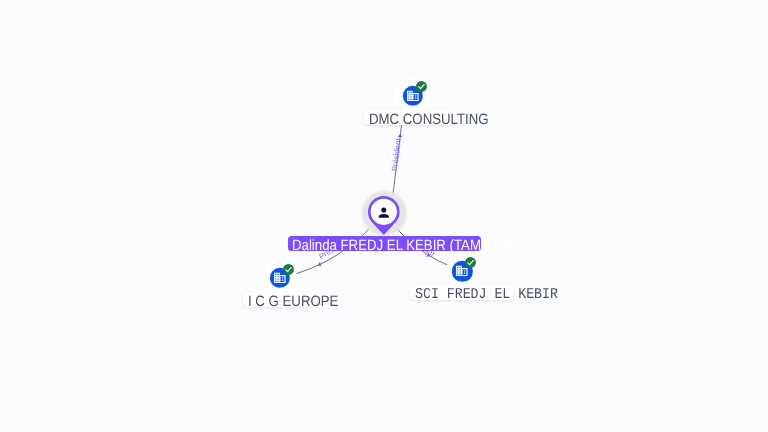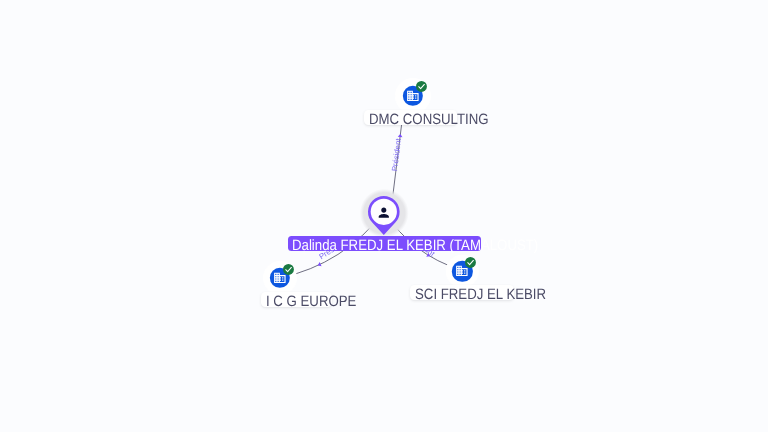--- a/index.html
+++ b/index.html
@@ -97,34 +97,34 @@
             <path fill="#ffffff" d="M12 7V3H2v18h20V7H12zM6 19H4v-2h2v2zm0-4H4v-2h2v2zm0-4H4V9h2v2zm0-4H4V5h2v2zm4 12H8v-2h2v2zm0-4H8v-2h2v2zm0-4H8V9h2v2zm0-4H8V5h2v2zm10 12h-8v-2h2v-2h-2v-2h2v-2h-2V9h8v10zm-2-8h-2v2h2v-2zm0 4h-2v2h2v-2z"></path>
           </svg>
         </div>
         <div class="badge" style="left: 3.15px; top: -14.15px; width: 10.9px; height: 10.9px; background: none;">
           <svg viewBox="0 0 24 24" width="10.9" height="10.9" style="display: block;">
             <circle cx="12" cy="12" r="12" fill="#1a7a42"></circle>
             <path d="M6 12.6 L10.2 16.8 L18.4 7.6" fill="none" stroke="#fff" stroke-width="2.3" stroke-linecap="round" stroke-linejoin="round"></path>
           </svg>
         </div>
       </div>
-      <div class="lbl" style="left: 243.1px; top: 292.1px; width: 71.4px; height: 14.6px; margin-left: 18px;">
+      <div class="lbl" style="left: 243.1px; top: 292.1px; width: 71.4px; height: 14.6px;">
         <span>I C G EUROPE</span>
       </div>
       <div class="node" style="left: 462.3px; top: 271.3px; width: 0px; height: 0px;">
         <div class="co-disc" style="width: 32.4px; height: 32.4px;"></div>
         <div class="co-inner" style="width: 20.3px; height: 20.3px; background: rgb(13, 87, 224);">
           <svg viewBox="0 0 24 24" width="13.8" height="13.8" style="position: absolute; left: 50%; top: 50%; transform: translate(-50%, -50%); display: block;">
             <path fill="#ffffff" d="M12 7V3H2v18h20V7H12zM6 19H4v-2h2v2zm0-4H4v-2h2v2zm0-4H4V9h2v2zm0-4H4V5h2v2zm4 12H8v-2h2v2zm0-4H8v-2h2v2zm0-4H8V9h2v2zm0-4H8V5h2v2zm10 12h-8v-2h2v-2h-2v-2h2v-2h-2V9h8v10zm-2-8h-2v2h2v-2zm0 4h-2v2h2v-2z"></path>
           </svg>
         </div>
         <div class="badge" style="left: 3.15px; top: -14.15px; width: 10.9px; height: 10.9px; background: none;">
           <svg viewBox="0 0 24 24" width="10.9" height="10.9" style="display: block;">
             <circle cx="12" cy="12" r="12" fill="#1a7a42"></circle>
             <path d="M6 12.6 L10.2 16.8 L18.4 7.6" fill="none" stroke="#fff" stroke-width="2.3" stroke-linecap="round" stroke-linejoin="round"></path>
           </svg>
         </div>
       </div>
-      <div class="lbl" style="left: 410px; top: 285px; width: 104.3px; height: 14.6px;">
+      <div class="lbl" style="left: 410px; top: 285px; width: 104.3px; height: 14.6px; font-family: Liberation Mono, monospace;">
         <span>SCI FREDJ EL KEBIR</span>
       </div>
     </div>
 </div>
 
 </body></html>

